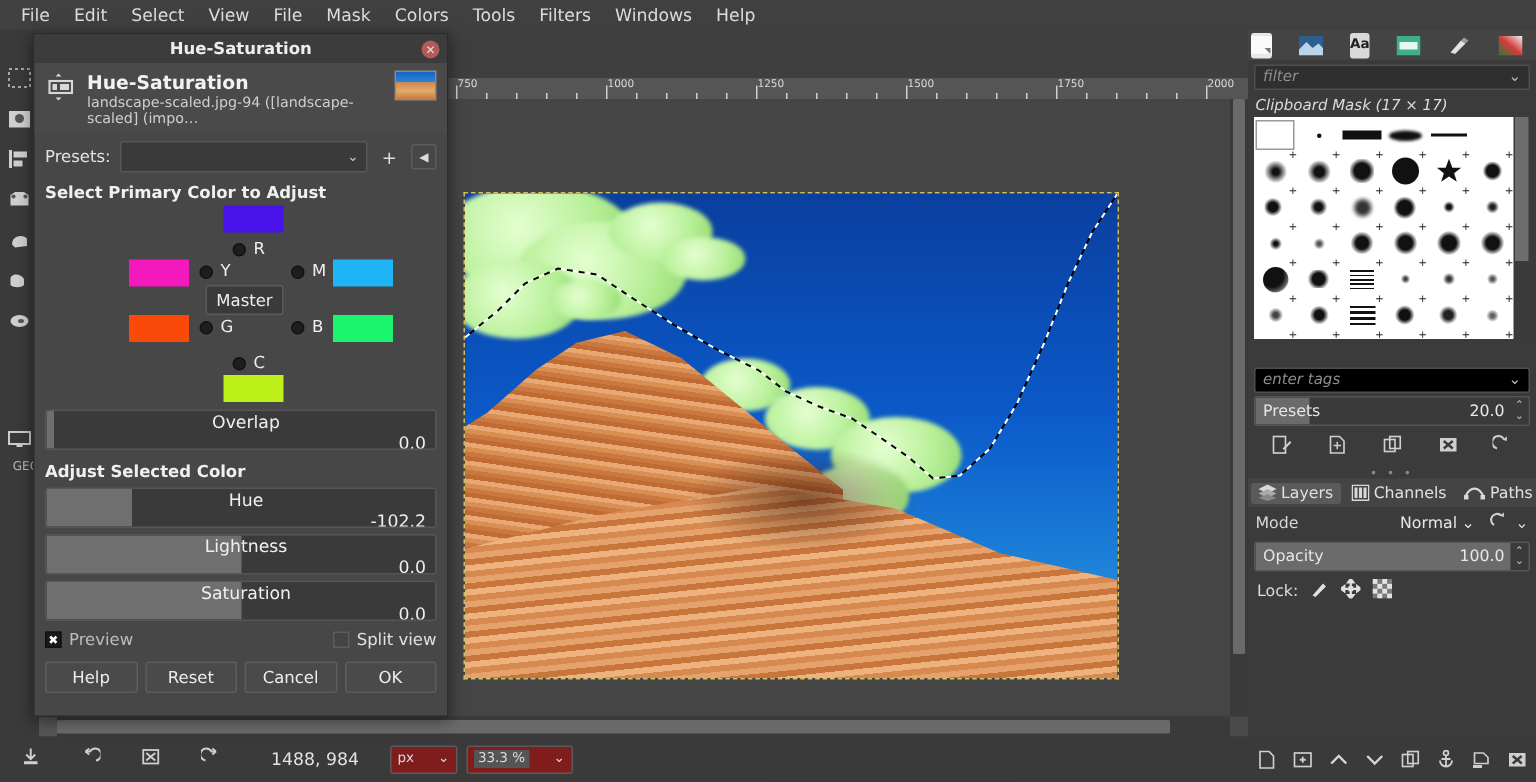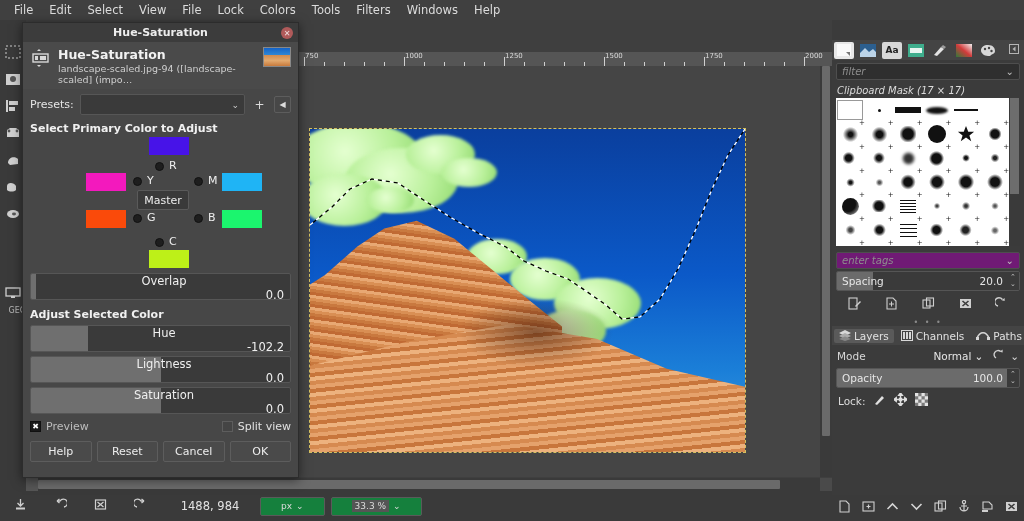--- a/index.html
+++ b/index.html
@@ -107,48 +107,48 @@
 
   
   .statusbar {
     position:absolute; left:0; bottom:0; width:832px; height:30px; background:#3a3a3a;
     display:flex; align-items:center;
   }
   .sb-icons { display:flex; width:160px; justify-content:space-around; align-items:center; }
   .sb-ic { color:#cfcfcf; }
   .sb-coord { width:100px; text-align:center; font-size:11.5px; color:#e2e2e2; }
   .unit-combo, .zoom-combo {
-    background:#15803d; border:1px solid #5a5a5a; border-radius:2px;
-    height:19px; display:flex; align-items:center; padding:0 20px; gap:4px; color:#dcdcdc; font-size:9px;
+    background:#7f1d1d; border:1px solid #5a5a5a; border-radius:2px;
+    height:19px; display:flex; align-items:center; padding:0 4px; gap:16px; color:#dcdcdc; font-size:9px;
   }
   .zoom-val { background:#555; padding:1px 3px; font-size:9px; }
   .sb-file { margin-left:8px; font-size:11.5px; color:#e2e2e2; }
 
   
   .dock { position:absolute; right:0; top:20px; width:192px; height:501px; background:#3b3b3b; }
   .dock-tabs {
-    height:20px; background:#444; display:flex; align-items:center; padding:1px 2px; gap:4px;margin-top:20px;
+    height:20px; background:#444; display:flex; align-items:center; padding:1px 2px; gap:18px;
   }
   .dtab { width:20px; height:17px; border-radius:2px; display:flex; align-items:center; justify-content:center; font-size:8px; }
   .dtab.active { background:#5a5a5a; }
   .dock-menu-btn { margin-left:auto; color:#b5b5b5; font-size:9px; padding-right:3px; }
   .filter-row {
     margin:3px 4px; height:17px; background:#2f2f2f; border:1px solid #4e4e4e; border-radius:2px;
     display:flex; align-items:center; padding:0 5px; color:#8e8e8e; font-style:italic; font-size:10px;
   }
   .filter-row .chev { margin-left:auto; color:#c0c0c0; font-style:normal; }
   .brush-title { padding:2px 5px; font-style:italic; font-size:10px; color:#dcdcdc; }
   .brush-grid-wrap { margin:0 4px; height:148px; background:#fff; position:relative; overflow:hidden; display:flex; }
   .brush-grid { flex:1; display:grid; grid-template-columns:repeat(6,1fr); grid-auto-rows:24px; }
   .bcell { position:relative; display:flex; align-items:center; justify-content:center; }
   .bcell::after { content:"+"; position:absolute; right:0px; bottom:-5px; font-size:7px; color:#222; }
   .bg-scroll { width:11px; background:#3a3a3a; position:relative; }
   .bg-scroll .th { position:absolute; top:0; left:1px; width:9px; height:96px; background:#6d6d6d; }
   .tags-row {
-    margin:6px 4px 2px; height:17px; background:#701a75; border:1px solid #4e4e4e; border-radius:2px;
+    margin:19px 4px 2px; height:17px; background:#000000; border:1px solid #4e4e4e; border-radius:2px;
     display:flex; align-items:center; padding:0 5px; color:#8e8e8e; font-style:italic; font-size:10px;
   }
   .tags-row .chev { margin-left:auto; color:#c0c0c0; font-style:normal; }
   .spin-row {
     margin:2px 4px; height:20px; background:#3a3a3a; border:1px solid #555; border-radius:2px;
     display:flex; align-items:center; position:relative; overflow:hidden;
   }
   .spin-fill { position:absolute; left:0; top:0; bottom:0; background:#6b6b6b; }
   .spin-lbl { position:relative; padding-left:5px; font-size:10.5px; color:#e6e6e6; }
   .spin-val { position:relative; margin-left:auto; padding-right:4px; font-size:10.5px; color:#e6e6e6; }
@@ -245,21 +245,21 @@
 <body>
 
 <div id="app">
 
   <div class="menubar">
     <span class="mi">File</span>
     <span class="mi">Edit</span>
     <span class="mi">Select</span>
     <span class="mi">View</span>
     <span class="mi">File</span>
-    <span class="mi">Lock</span>
+    <span class="mi">Mask</span>
     <span class="mi">Colors</span>
     <span class="mi">Tools</span>
     <span class="mi">Filters</span>
     <span class="mi">Windows</span>
     <span class="mi">Help</span>
   </div>
 
   <div class="toolbox">
     <div style="height:18px"></div>
     <div class="tb-icon">
@@ -624,21 +624,21 @@
         </div>
     </div>
 
     <div class="tags-row">
       <span>enter tags</span>
       <span class="chev">⌄</span>
     </div>
 
     <div class="spin-row">
       <div class="spin-fill" style="width:20%"></div>
-      <span class="spin-lbl">Spacing</span>
+      <span class="spin-lbl">Presets</span>
       <span class="spin-val">20.0</span>
       <div class="spin-arrows">
           <span>⌃</span>
           <span>⌄</span>
         </div>
     </div>
 
     <div class="icon-row">
       <span>
         <svg width="14" height="13" viewBox="0 0 14 13">

